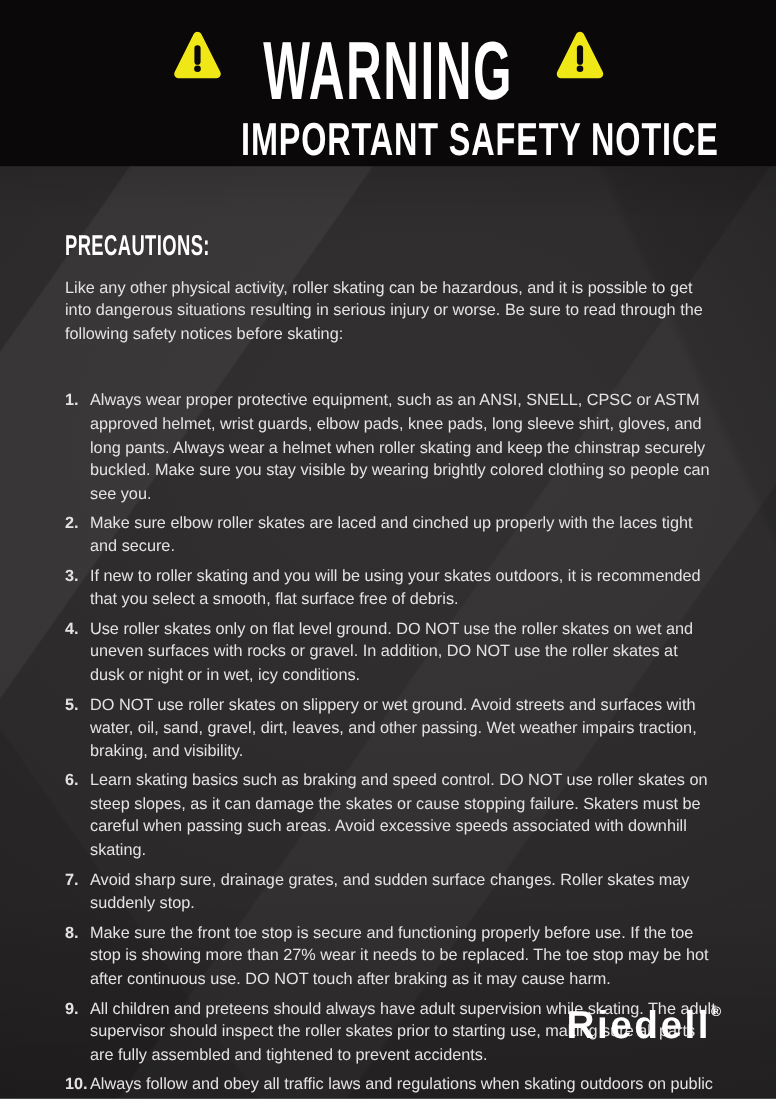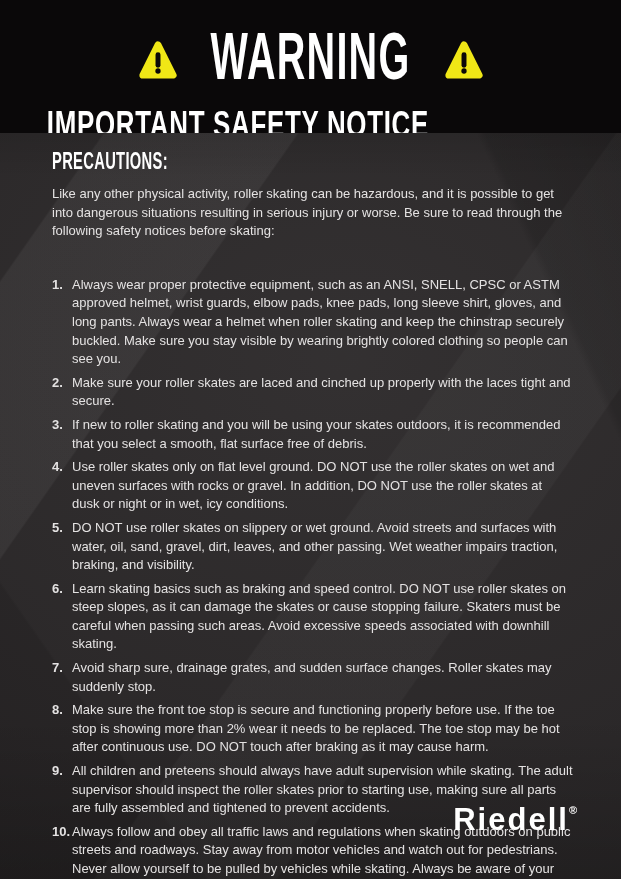--- a/index.html
+++ b/index.html
@@ -6,45 +6,45 @@
   .page{
     position:relative;width:621px;height:879px;overflow:hidden;
     background:#0a0809;font-family:"Liberation Sans",sans-serif;
     -webkit-font-smoothing:antialiased;
   }
   
   .header{
     position:absolute;top:0;left:0;right:0;height:133px;
     background:#0a0809;display:flex;flex-direction:column;align-items:center;
   }
-  .title-row{display:flex;align-items:flex-end;gap:28px;margin-top:30px;height:52px;}
+  .title-row{display:flex;align-items:flex-start;gap:28px;margin-top:30px;height:52px;}
   .tri-icon{width:38px;height:44px;margin-top:-8px;}
   .title-box{width:212px;display:flex;justify-content:center;overflow:visible;}
   .title-text{
     display:inline-block;font-size:66px;line-height:52px;font-weight:700;color:#ffffff;
     letter-spacing:2px;transform:scaleX(0.60);transform-origin:center;white-space:nowrap;
   }
-  .subtitle-box{margin-top:28px;width:400px;display:flex;justify-content:flex-end;}
+  .subtitle-box{margin-top:15px;width:400px;display:flex;justify-content:flex-start;}
   .subtitle-text{
     display:inline-block;font-size:37px;line-height:30px;font-weight:700;color:#ffffff;
     letter-spacing:1px;transform:scaleX(0.70);transform-origin:center;white-space:nowrap;
   }
   
   .content{
     position:absolute;top:133px;left:0;right:0;bottom:0;
     background-color:#2b2829;
     background-image:
       linear-gradient(180deg, rgba(0,0,0,0.10) 0%, rgba(0,0,0,0) 6%, rgba(0,0,0,0) 78%, rgba(0,0,0,0.18) 100%),
       linear-gradient(245deg, rgba(0,0,0,0.20) 0%, rgba(0,0,0,0.12) 14%, rgba(0,0,0,0) 15%),
       linear-gradient(125deg, rgba(255,255,255,0) 9%, rgba(255,255,255,0.05) 9.2%, rgba(255,255,255,0.05) 26%, rgba(255,255,255,0) 26.2%),
       linear-gradient(305deg, rgba(255,255,255,0) 30%, rgba(255,255,255,0.03) 30.2%, rgba(255,255,255,0.03) 46%, rgba(255,255,255,0) 46.2%),
       linear-gradient(55deg,  rgba(0,0,0,0.10) 0%, rgba(0,0,0,0.10) 18%, rgba(0,0,0,0) 18.3%),
       radial-gradient(130% 90% at 55% 30%, rgba(255,255,255,0.04), rgba(0,0,0,0.10));
     color:#e4e2e2;
-    padding:17px 48px 0 52px;
+    padding:52px 48px 0 52px;
     box-sizing:border-box;
     font-size:13px;line-height:18.6px;
   }
   .precautions-heading{margin:0 0 13px 0;}
   .precautions-heading .h-inner{
     display:inline-block;font-size:23px;line-height:22px;font-weight:700;color:#ffffff;
     letter-spacing:0.5px;transform:scaleX(0.64);transform-origin:left center;white-space:nowrap;
   }
   .intro{margin:0 0 35px 0;}
   .list{margin:0;padding:0;list-style:none;}
@@ -92,21 +92,21 @@
 
     <ol class="list">
 
         <li class="list-item">
           <span class="item-num">1.</span>
           <span class="item-text">Always wear proper protective equipment, such as an ANSI, SNELL, CPSC or ASTM approved helmet, wrist guards, elbow pads, knee pads, long sleeve shirt, gloves, and long pants. Always wear a helmet when roller skating and keep the chinstrap securely buckled. Make sure you stay visible by wearing brightly colored clothing so people can see you.</span>
         </li>
 
         <li class="list-item">
           <span class="item-num">2.</span>
-          <span class="item-text">Make sure your roller skates are laced and cinched up properly with the laces tight and secure.</span>
+          <span class="item-text">Make sure elbow roller skates are laced and cinched up properly with the laces tight and secure.</span>
         </li>
 
         <li class="list-item">
           <span class="item-num">3.</span>
           <span class="item-text">If new to roller skating and you will be using your skates outdoors, it is recommended that you select a smooth, flat surface free of debris.</span>
         </li>
 
         <li class="list-item">
           <span class="item-num">4.</span>
           <span class="item-text">Use roller skates only on flat level ground. DO NOT use the roller skates on wet and uneven surfaces with rocks or gravel. In addition, DO NOT use the roller skates at dusk or night or in wet, icy conditions.</span>
@@ -122,21 +122,21 @@
           <span class="item-text">Learn skating basics such as braking and speed control. DO NOT use roller skates on steep slopes, as it can damage the skates or cause stopping failure. Skaters must be careful when passing such areas. Avoid excessive speeds associated with downhill skating.</span>
         </li>
 
         <li class="list-item">
           <span class="item-num">7.</span>
           <span class="item-text">Avoid sharp sure, drainage grates, and sudden surface changes. Roller skates may suddenly stop.</span>
         </li>
 
         <li class="list-item">
           <span class="item-num">8.</span>
-          <span class="item-text">Make sure the front toe stop is secure and functioning properly before use. If the toe stop is showing more than 2% wear it needs to be replaced. The toe stop may be hot after continuous use. DO NOT touch after braking as it may cause harm.</span>
+          <span class="item-text">Make sure the front toe stop is secure and functioning properly before use. If the toe stop is showing more than 27% wear it needs to be replaced. The toe stop may be hot after continuous use. DO NOT touch after braking as it may cause harm.</span>
         </li>
 
         <li class="list-item">
           <span class="item-num">9.</span>
           <span class="item-text">All children and preteens should always have adult supervision while skating. The adult supervisor should inspect the roller skates prior to starting use, making sure all parts are fully assembled and tightened to prevent accidents.</span>
         </li>
 
         <li class="list-item">
           <span class="item-num">10.</span>
           <span class="item-text">Always follow and obey all traffic laws and regulations when skating outdoors on public streets and roadways. Stay away from motor vehicles and watch out for pedestrians. Never allow yourself to be pulled by vehicles while skating. Always be aware of your surroundings.</span>

